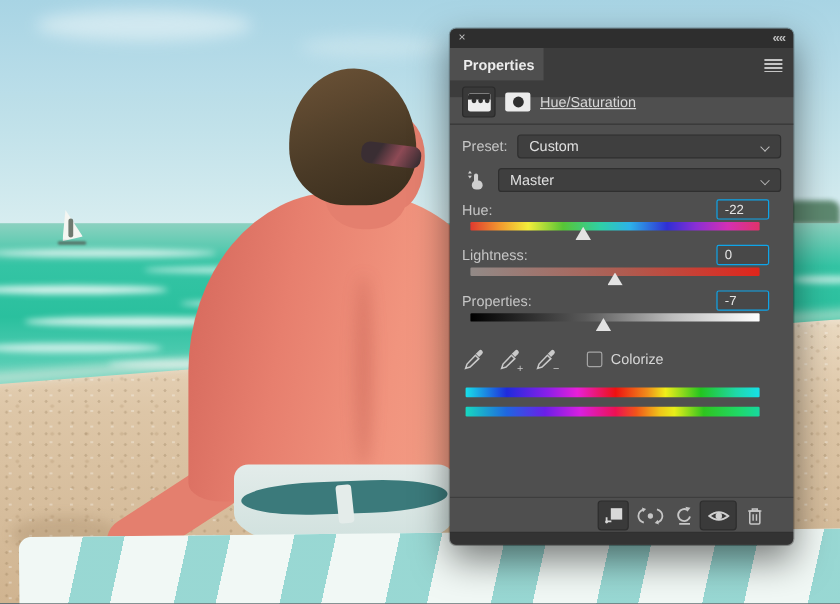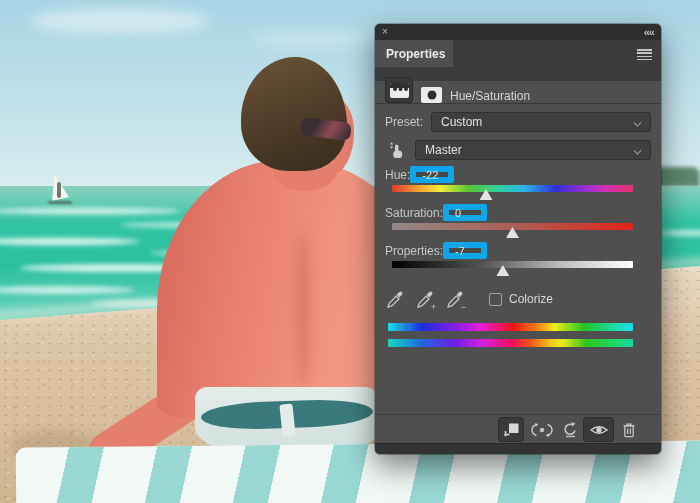--- a/index.html
+++ b/index.html
@@ -69,21 +69,21 @@
   .p-titlebar{position:absolute;left:0;top:0;right:0;height:16px;background:#2e2e2e;
         border-radius:5px 5px 0 0;display:flex;justify-content:space-between;align-items:center;
         padding:0 7px;color:#bdbdbd;font-size:10px;line-height:1;}
   .p-collapse{letter-spacing:-1px;font-weight:bold;font-size:11px;}
   .p-tabrow{position:absolute;left:0;top:16px;right:0;height:41px;background:#3c3c3c;}
   .p-tab{position:absolute;left:0;top:0;width:78px;height:27px;background:#4f4f4f;
         color:#ececec;font-weight:bold;display:flex;align-items:center;padding-left:11px;}
   .p-menu{position:absolute;right:9px;top:9px;width:15px;height:11px;
         background:repeating-linear-gradient(#c4c4c4 0 1.6px,transparent 1.6px 3.4px);}
   .p-header{position:absolute;left:0;top:43px;right:0;height:36px;display:flex;
-        align-items:flex-end;padding:0 10px;gap:8px;}
+        align-items:center;padding:0 10px;gap:8px;text-decoration:underline;}
   .adj-btn{width:28px;height:26px;background:#393939;border:1px solid #2b2b2b;border-radius:3px;
         display:grid;place-items:center;}
   .adj-glyph{width:19px;height:15px;background:#ededed;border-radius:2px;position:relative;overflow:hidden;}
   .adj-glyph::before{content:'';position:absolute;top:0;left:0;right:0;height:5px;background:#2f2f2f;}
   .adj-glyph::after{content:'';position:absolute;top:4px;left:3px;width:4px;height:4px;border-radius:50%;
         background:#2f2f2f;box-shadow:5.5px 0 #2f2f2f,11px 0 #2f2f2f;}
   .mask-glyph{width:21px;height:16px;background:#ececec;border-radius:2px;position:relative;}
   .mask-glyph::after{content:'';position:absolute;left:50%;top:50%;width:9px;height:9px;
         border-radius:50%;background:#2f2f2f;transform:translate(-50%,-50%);}
   .p-divider{position:absolute;left:0;top:79px;right:0;height:1px;background:#444;
@@ -92,22 +92,22 @@
   .row-preset{top:86px;}
   .row-channel{top:114px;}
   .p-label{color:#c6c6c6;}
   .p-select{flex:1;margin-left:8px;height:20px;background:#3f3f3f;border:1px solid #2f2f2f;
         border-radius:3px;display:flex;align-items:center;padding:0 9px;color:#e0e0e0;position:relative;}
   .chev{position:absolute;right:9px;top:6px;width:7px;height:7px;border-right:1.6px solid #bdbdbd;
         border-bottom:1.6px solid #bdbdbd;transform:rotate(45deg) scale(.8);}
   .hand-ico{width:22px;display:grid;place-items:center;}
   .slider{position:absolute;left:0;right:0;height:38px;}
   .sl-hue{top:142px;} .sl-sat{top:180px;} .sl-light{top:218px;}
-  .s-head{display:flex;align-items:center;padding:0 20px 0 10px;height:17px;}
-  .s-value{width:44px;height:17px;background:#484848;border:6px solid #0ea5e9;border-radius:2px;
+  .s-head{display:flex;align-items:center;justify-content:space-between;padding:0 20px 0 10px;height:17px;}
+  .s-value{width:44px;height:17px;background:#484848;border:1px solid #0ea5e9;border-radius:2px;
         color:#e4e4e4;font-size:11px;display:flex;align-items:center;padding-left:6px;}
   .s-trackwrap{position:relative;margin:2px 28px 0 17px;height:17px;}
   .s-track{position:absolute;left:0;right:0;top:0;height:7px;border-radius:1px;}
   .s-thumb{position:absolute;top:4px;width:13px;height:11px;transform:translateX(-50%);
         background:#e3e3e3;clip-path:polygon(50% 0,100% 100%,0 100%);
         filter:drop-shadow(0 0 1px rgba(0,0,0,.8));}
   .row-droppers{position:absolute;left:0;top:260px;right:0;height:30px;display:flex;
         align-items:center;padding:0 10px;gap:11px;}
   .dropper{position:relative;width:19px;height:21px;}
   .drop-sub{position:absolute;right:-2px;bottom:-2px;font-size:9px;color:#c9c9c9;line-height:1;}
@@ -226,21 +226,21 @@
         </div>
       </div>
       <div class="s-trackwrap">
         <div class="s-track" style="background: linear-gradient(to right, rgb(224, 58, 47) 0%, rgb(241, 151, 47) 10%, rgb(242, 238, 58) 20%, rgb(88, 196, 54) 32%, rgb(47, 208, 166) 45%, rgb(45, 179, 232) 55%, rgb(47, 47, 212) 68%, rgb(138, 47, 212) 78%, rgb(212, 47, 180) 89%, rgb(224, 51, 106) 100%);"></div>
         <div class="s-thumb" style="left: 39%;"></div>
       </div>
     </div>
 
     <div class="slider sl-sat">
       <div class="s-head">
-        <span class="p-label">Saturation:</span>
+        <span class="p-label">Lightness:</span>
         <div class="s-value">
           <span>0</span>
         </div>
       </div>
       <div class="s-trackwrap">
         <div class="s-track" style="background: linear-gradient(to right, rgb(146, 138, 135) 0%, rgb(176, 90, 78) 55%, rgb(225, 37, 27) 100%);"></div>
         <div class="s-thumb" style="left: 50%;"></div>
       </div>
     </div>
 

